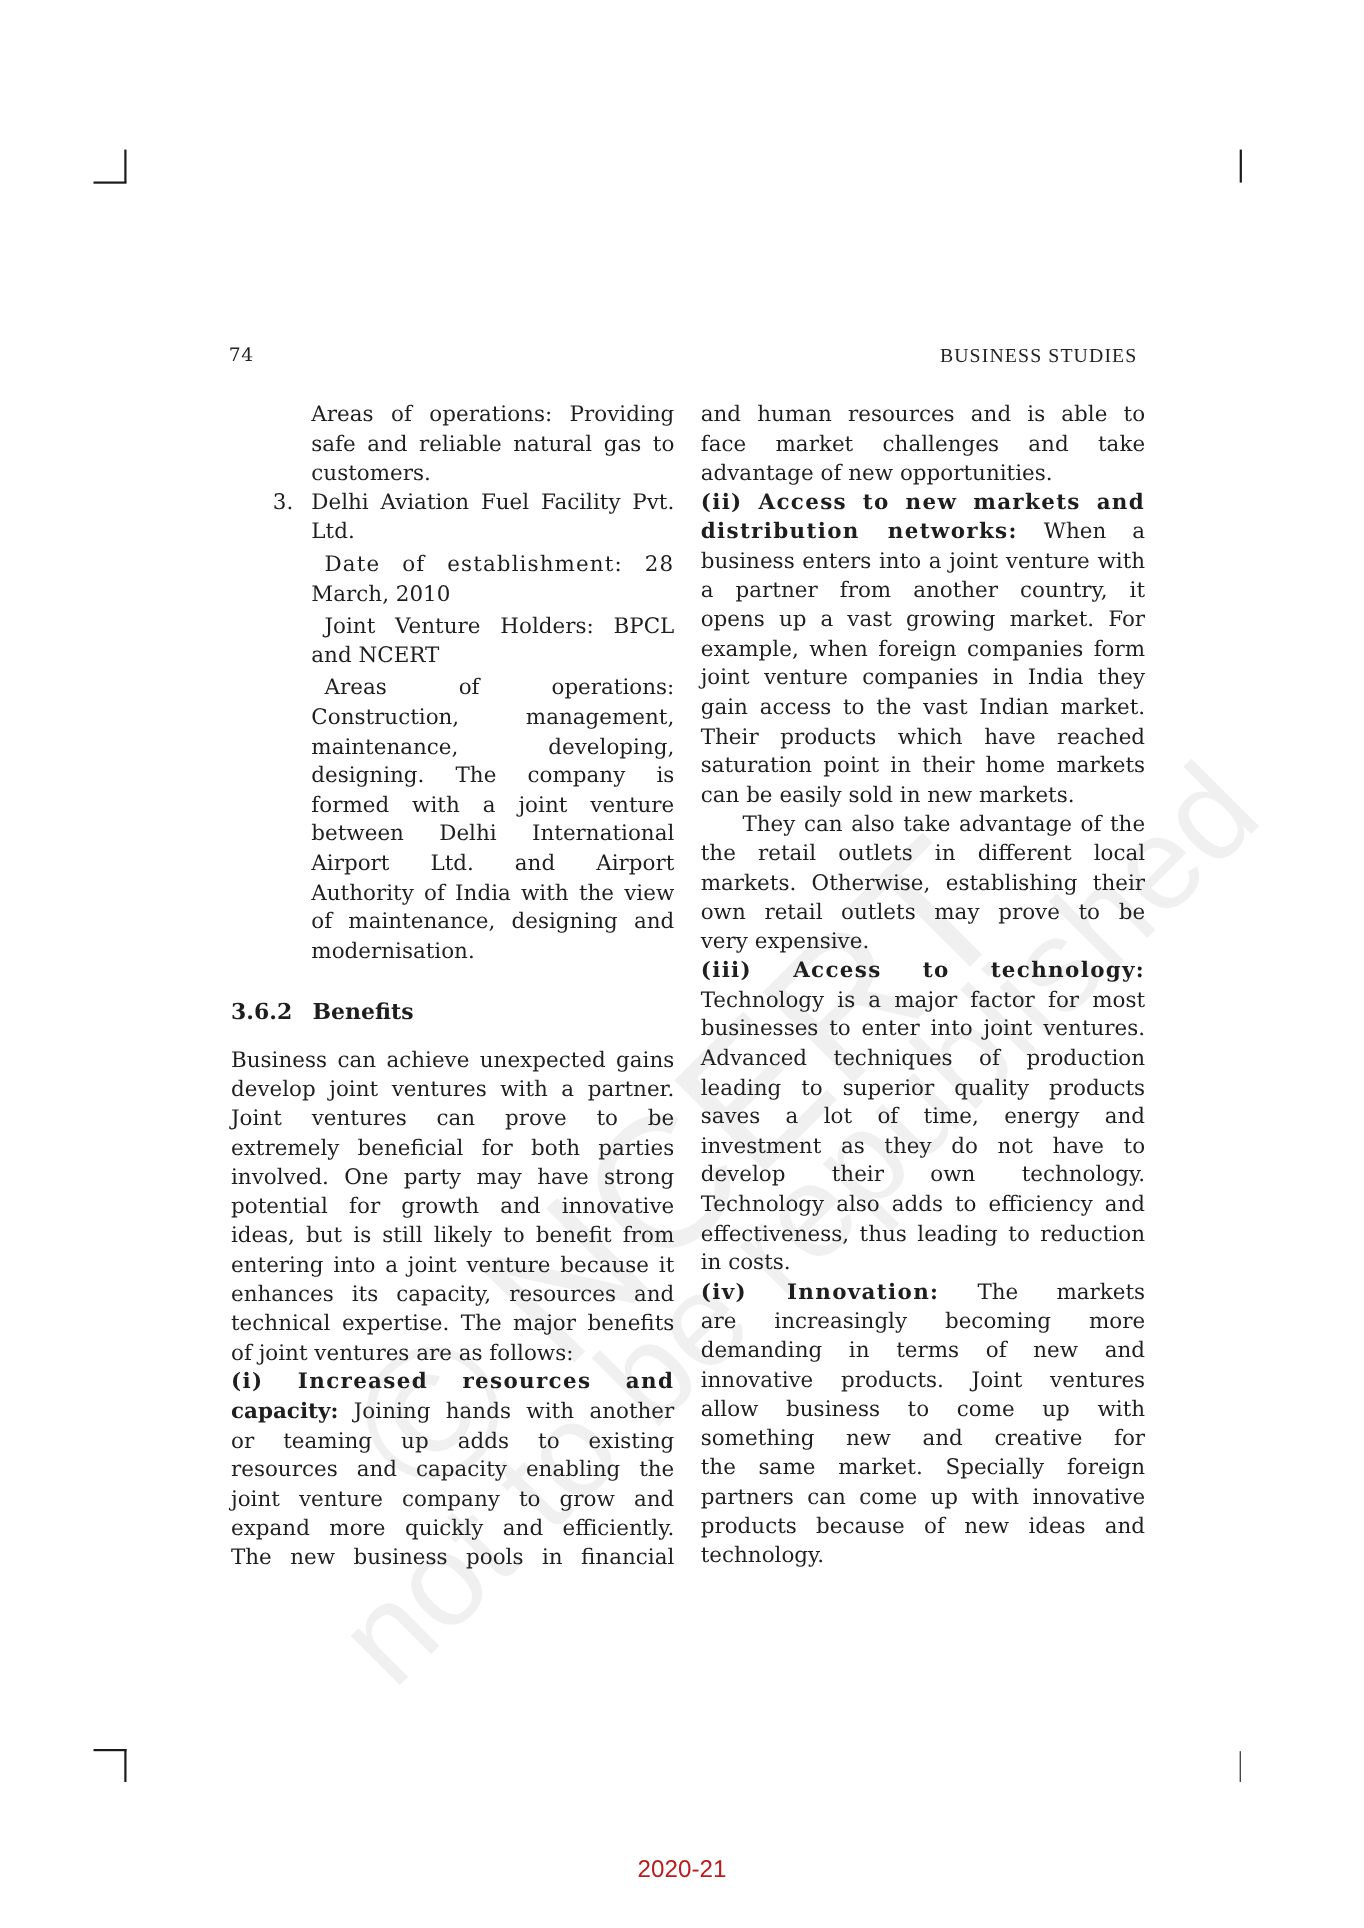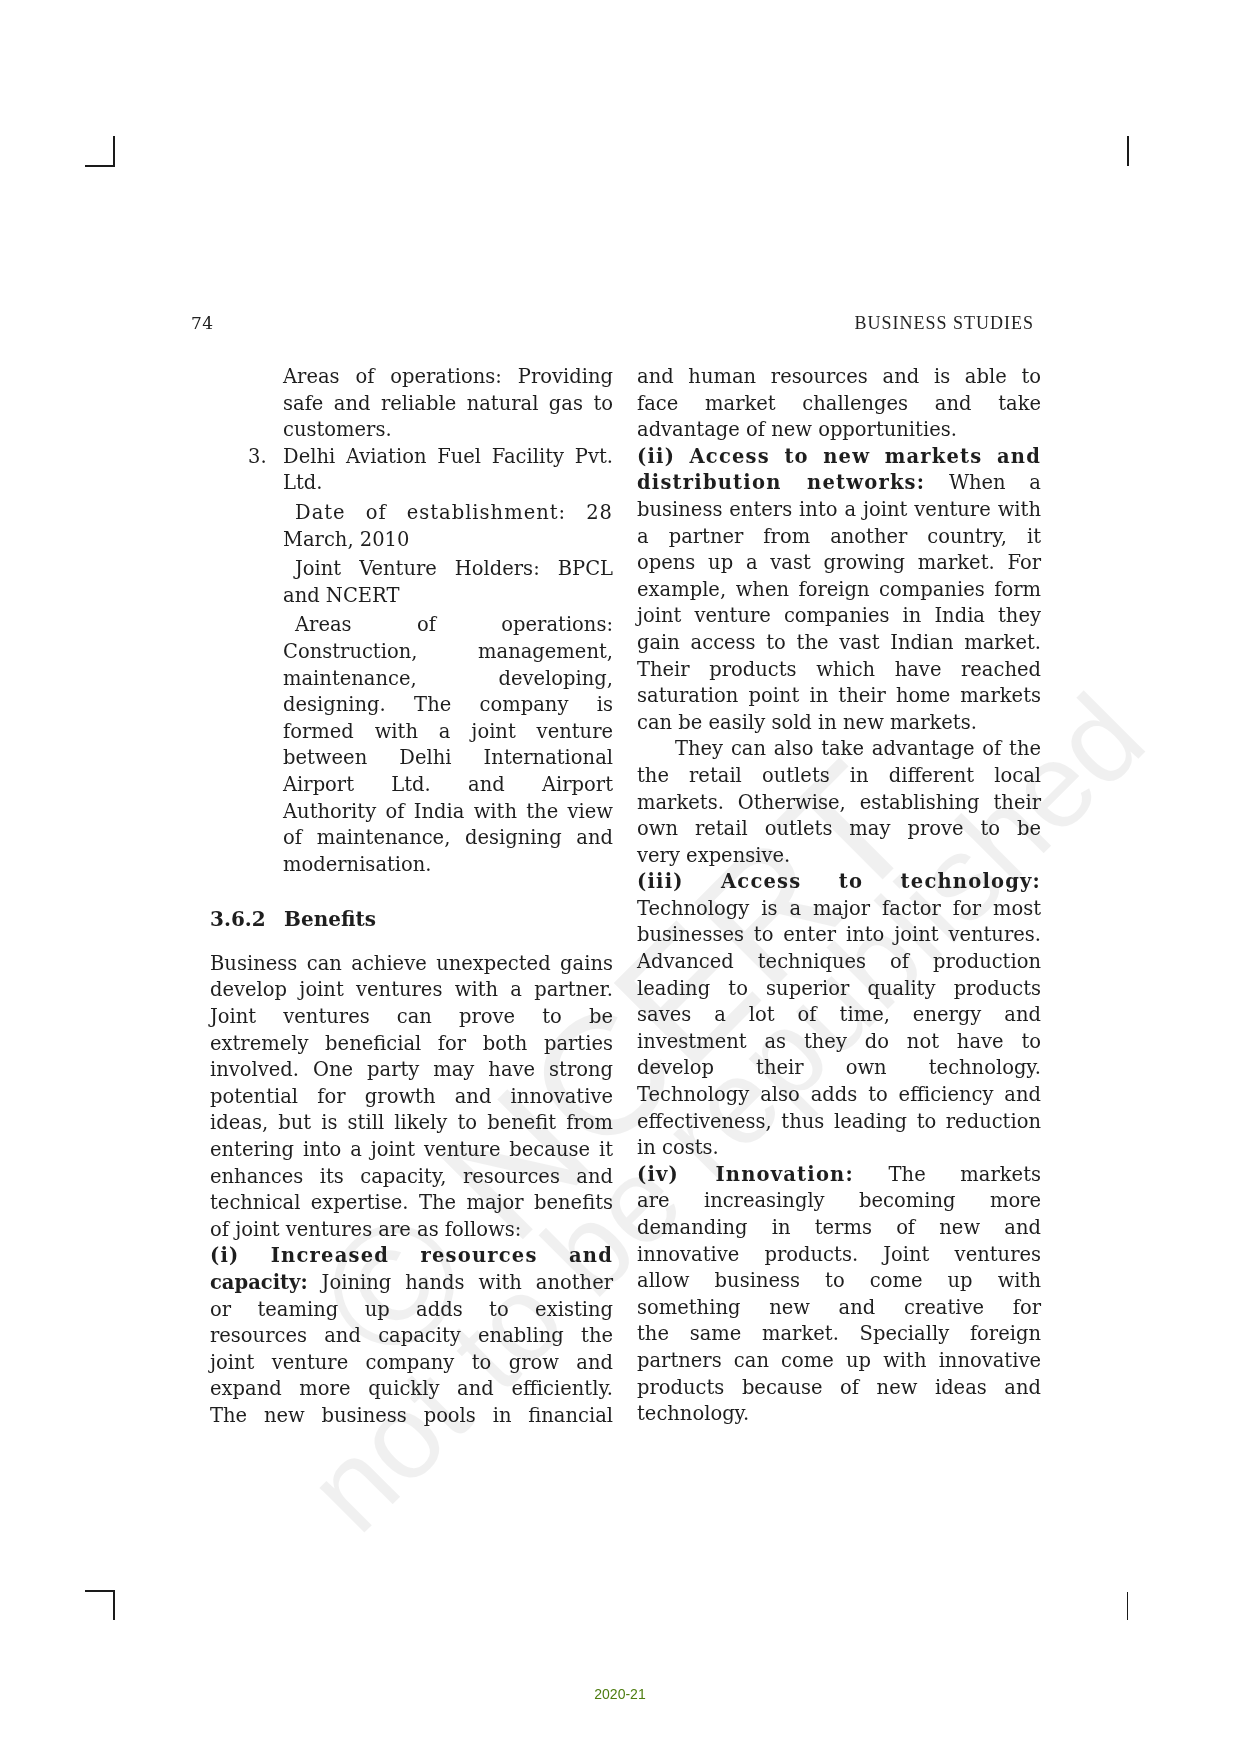--- a/index.html
+++ b/index.html
@@ -1,36 +1,36 @@
 <!DOCTYPE html>
 <html><head>
 <meta charset="utf-8">
 <style>
   html, body { margin: 0; padding: 0; background: #ffffff; }
   body { width: 1240px; height: 1753px; position: relative; overflow: hidden;
          font-family: "DejaVu Serif", "Liberation Serif", serif; color: #1e1e1e; }
   .mark { position: absolute; background: #1a1a1a; }
   .hdr { position: absolute; top: 313px; font-size: 17px; letter-spacing: 0.5px; color: #222; }
-  .page-num { left: 191px; }
+  .page-num { left: 208px; }
   .running-title { right: 206px; font-family: "Liberation Serif", serif; font-size: 18px; letter-spacing: 1px; }
   .col { position: absolute; top: 364px; font-size: 19.5px; line-height: 26.6px; }
   .col-left { left: 210px; width: 403px; }
   .col-right { left: 637px; width: 404px; }
   .indent-block { padding-left: 73px; }
   .item { position: relative; padding-left: 73px; margin: 0; }
   .item-num { position: absolute; left: 38px; top: 0; }
   .row { margin: 0; text-align: justify; text-align-last: justify; }
   .last { text-align-last: left; }
   .gap-small { margin-top: 3px; margin-left: 12px; }
   .heading { font-weight: bold; margin: 28px 0 18px 0; font-size: 20px; }
   .heading .sec-num { display: inline-block; width: 74px; }
   .b { font-weight: bold; letter-spacing: 1.2px; }
   .para-indent { text-indent: 38px; }
   .footer { position: absolute; top: 1686px; left: 0; width: 1240px; text-align: center;
-            font-family: "Liberation Sans", sans-serif; font-size: 14px; color: #4d7c0f; }
+            font-family: "Liberation Sans", sans-serif; font-size: 22px; color: #b91c1c; }
   .watermark { position: absolute; left: 220px; top: 560px; width: 900px; height: 800px; pointer-events: none; }
   .watermark span { position: absolute; font-family: "Liberation Sans", sans-serif; font-size: 170px; color: rgba(0,0,0,0.06);
                     transform: rotate(-45deg); transform-origin: left top; white-space: nowrap; }
 </style>
 </head>
 <body>
 
 <div class="mark" style="left:85px;top:165px;width:30px;height:1.5px;"></div>
 <div class="mark" style="left:113px;top:136px;width:1.5px;height:30px;"></div>
 <div class="mark" style="left:1127px;top:136px;width:1.5px;height:30px;"></div>

